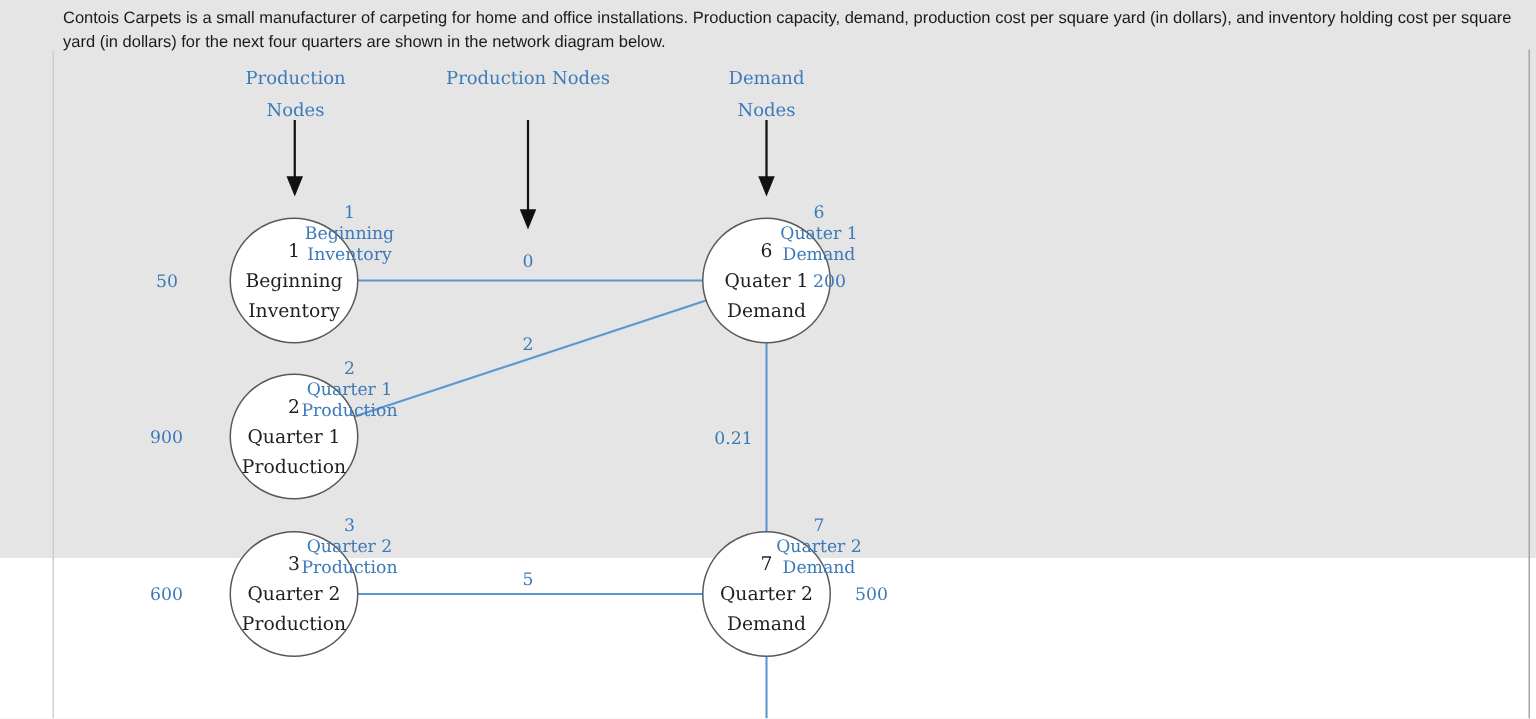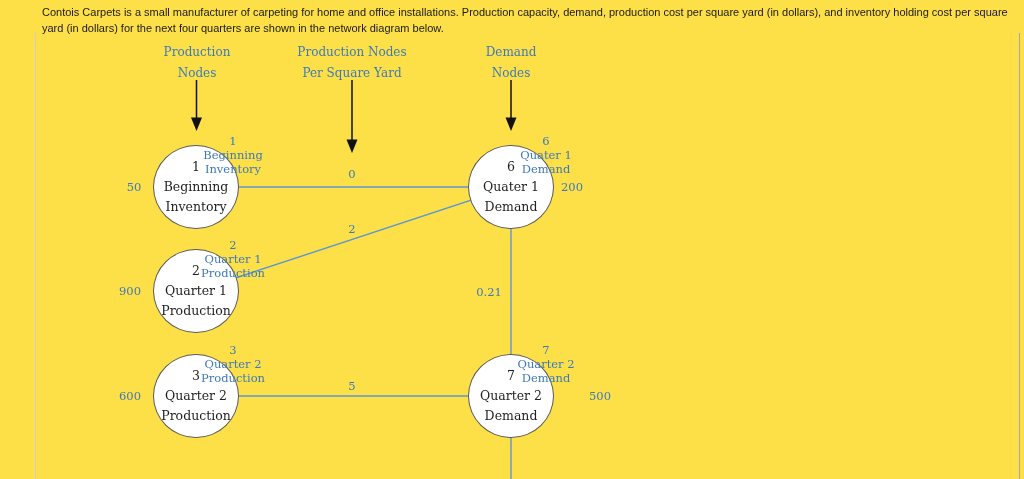--- a/index.html
+++ b/index.html
@@ -6,22 +6,22 @@
     margin: 0;
     padding: 0;
     background: #ffffff;
     width: 1024px;
     height: 479px;
     overflow: hidden;
   }
   .page {
     position: relative;
     width: 1024px;
-    height: 479px;
-    background: #fde047;
+    height: 372px;
+    background: #e5e5e5;
     font-family: "Liberation Sans", sans-serif;
   }
   .intro {
     position: absolute;
     left: 42px;
     top: 4px;
     width: 966px;
     font-size: 11px;
     line-height: 16px;
     color: #1a1a1a;
@@ -93,21 +93,21 @@
   }
   .node-annotation.a1 { left: 173px; top: 134px; }
   .node-annotation.a2 { left: 173px; top: 238px; }
   .node-annotation.a3 { left: 173px; top: 343px; }
   .node-annotation.a6 { left: 486px; top: 134px; }
   .node-annotation.a7 { left: 486px; top: 343px; }
 
   .side-value {
     position: absolute;
     width: 60px;
-    text-align: center;
+    text-align: left;
     font-family: "DejaVu Serif", serif;
     font-size: 11.5px;
     line-height: 16px;
     color: #3d7ab9;
     z-index: 3;
   }
   .side-value.v1 { left: 104px; top: 179px; }
   .side-value.v2 { left: 100px; top: 283px; }
   .side-value.v3 { left: 100px; top: 388px; }
   .side-value.v6 { left: 542px; top: 179px; }
@@ -159,21 +159,20 @@
       <polygon points="505.5,117.5 516.5,117.5 511,131" fill="#111111"></polygon>
     </g>
   </svg>
 
   <div class="col-header h1">
     <div>Production</div>
     <div>Nodes</div>
   </div>
   <div class="col-header h2">
     <div>Production Nodes</div>
-    <div>Per Square Yard</div>
   </div>
   <div class="col-header h3">
     <div>Demand</div>
     <div>Nodes</div>
   </div>
 
   <div class="node n1">
     <div>1</div>
     <div>Beginning</div>
     <div>Inventory</div>

